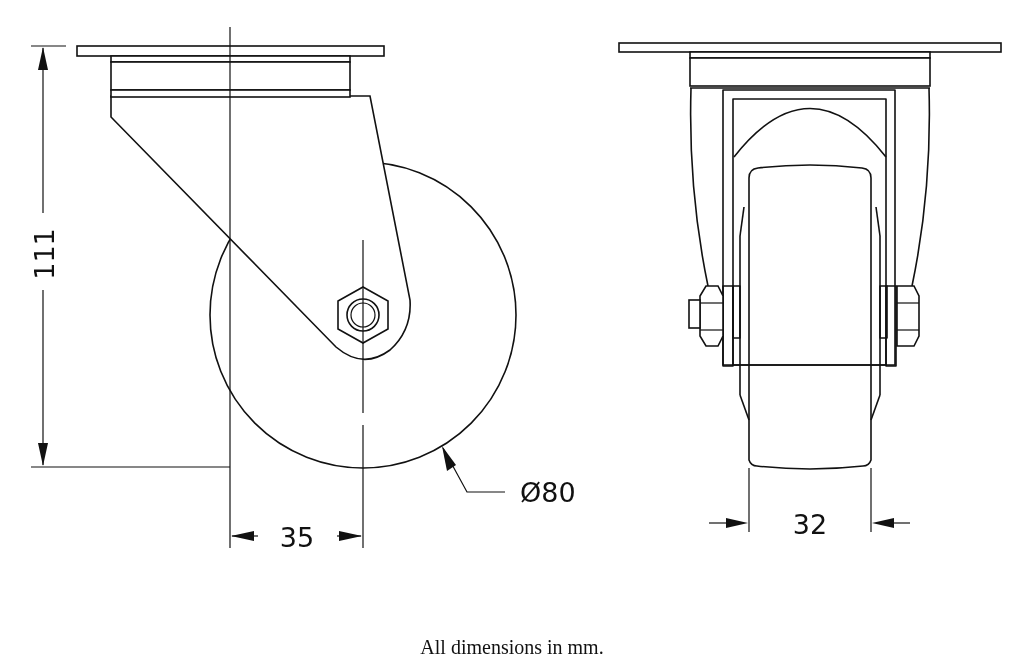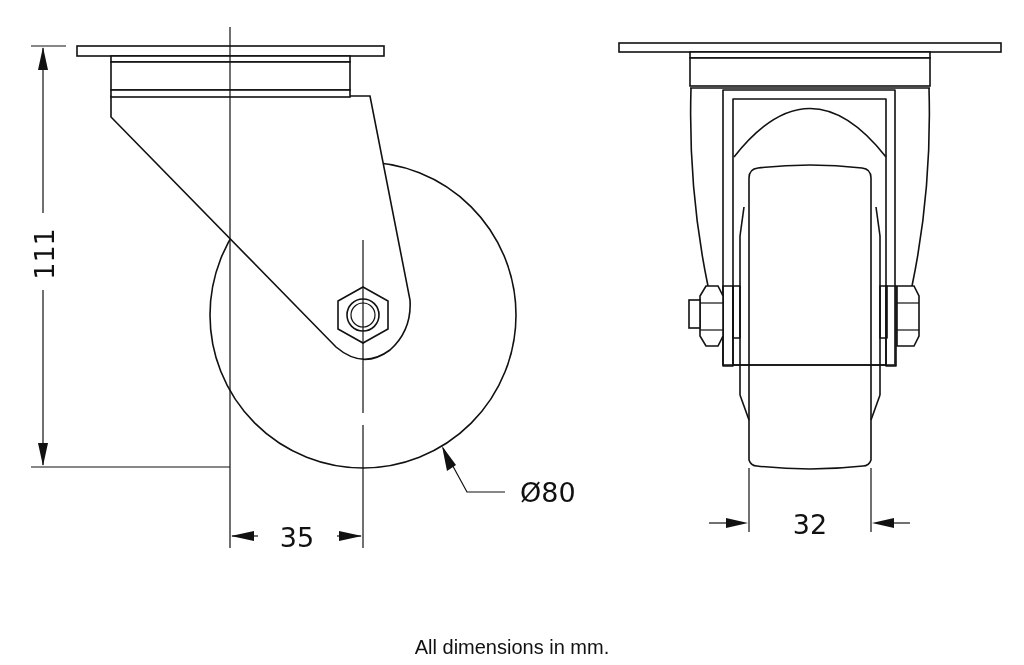--- a/index.html
+++ b/index.html
@@ -5,21 +5,21 @@
     html, body { margin: 0; padding: 0; background: #ffffff; }
     body { width: 1024px; height: 665px; position: relative; overflow: hidden; }
     #drawing { position: absolute; left: 0; top: 0; width: 1024px; height: 665px; }
     .ln { stroke: #111111; stroke-width: 1.6; fill: none; stroke-linejoin: round; stroke-linecap: butt; }
     .thin { stroke: #111111; stroke-width: 1.2; fill: none; }
     .fillw { fill: #ffffff; stroke: #111111; stroke-width: 1.6; }
     .arrow { fill: #111111; stroke: none; }
     .dimtext { font-family: "DejaVu Sans", sans-serif; font-size: 27px; fill: #111111; }
     .caption {
       position: absolute; left: 0; width: 1024px; top: 636px; text-align: center;
-      font-family: Liberation Sans, sans-serif; font-size: 20px; color: #111111;
+      font-family: Liberation Serif, serif; font-size: 20px; color: #111111;
     }
   </style>
 </head>
 <body>
 
 <svg id="drawing" viewBox="0 0 1024 665" xmlns="http://www.w3.org/2000/svg">
 
   <g>
 
     <circle class="ln" cx="363" cy="315" r="153"></circle>

